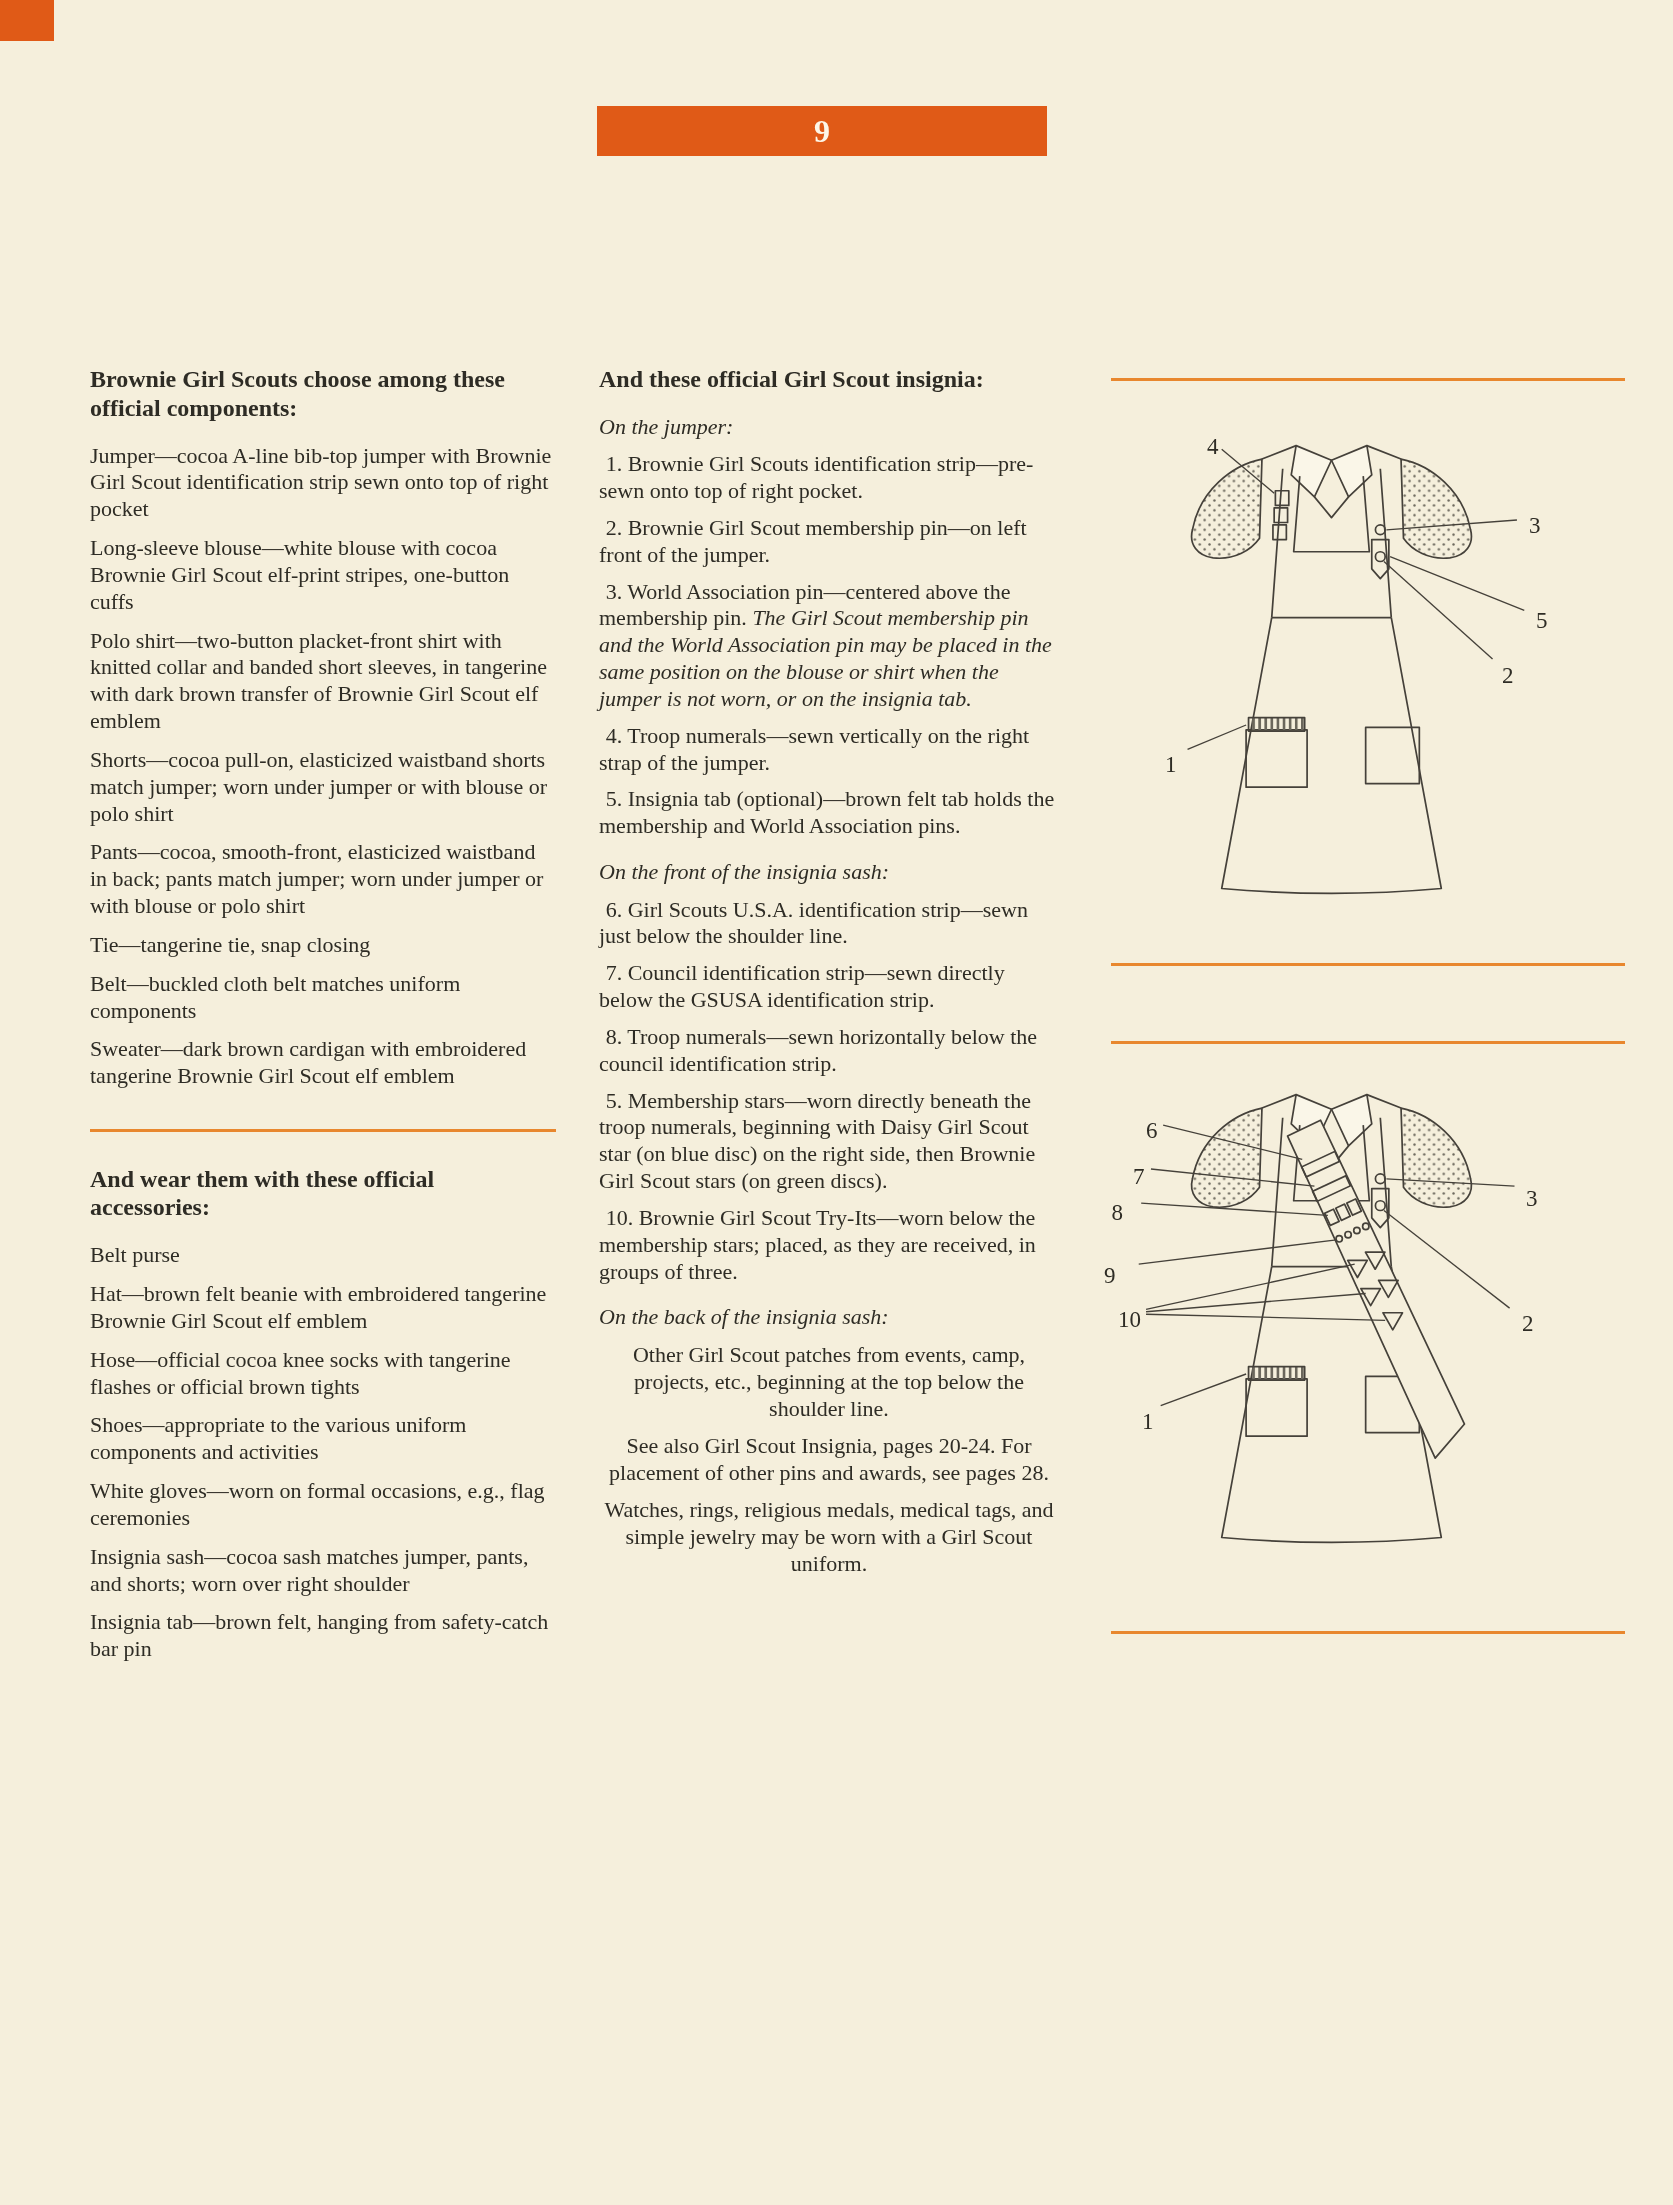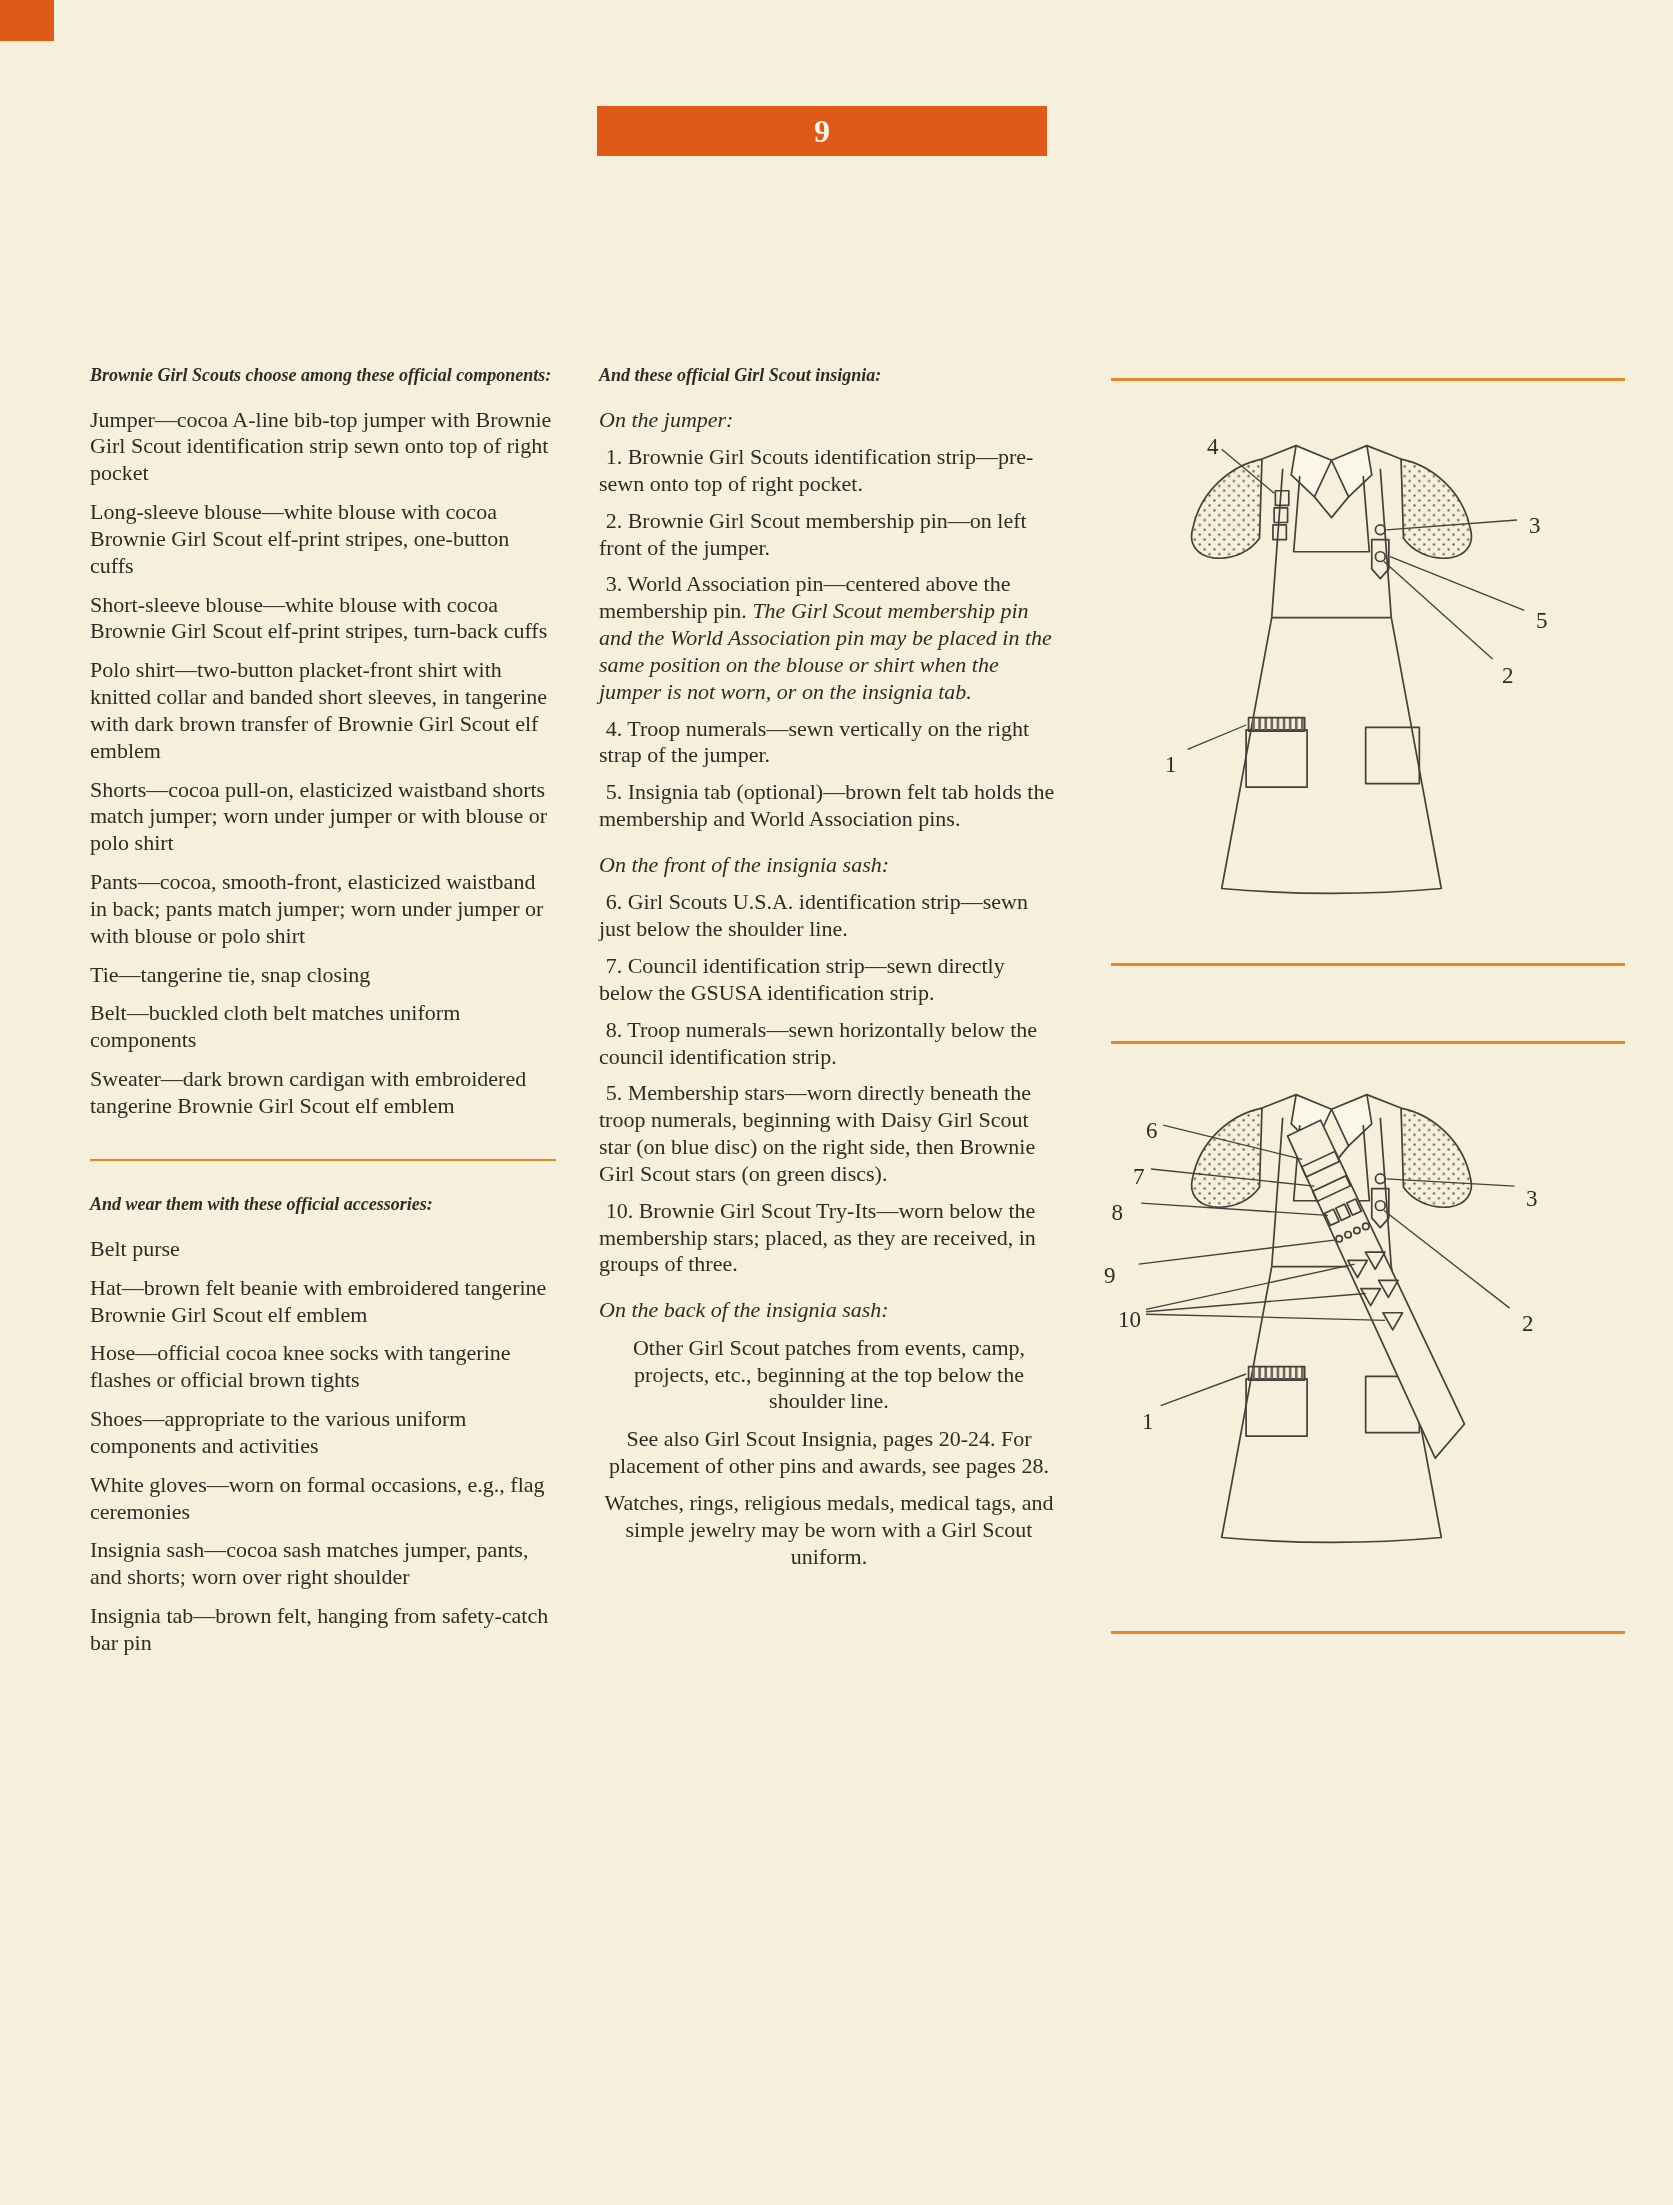--- a/index.html
+++ b/index.html
@@ -21,21 +21,21 @@
     position:absolute;left:597px;top:106px;width:450px;height:50px;
     background:var(--accent);display:flex;align-items:center;justify-content:center;
   }
   .page-number{color:#fdf6e8;font-size:32px;font-weight:bold;}
 
   .col{position:absolute;font-size:22px;line-height:1.22;}
   .col-left{left:90px;top:365px;width:466px;}
   .col-mid{left:599px;top:365px;width:460px;}
 
   .col-heading{
-    font-size:18px;font-style:italic;font-weight:bold;line-height:1.2;
+    font-size:24px;font-weight:bold;line-height:1.2;
     margin-bottom:20px;
   }
   .item{margin-bottom:12px;}
   .num-item{margin-bottom:10px;text-indent:6.7px;}
   .num-item em{font-style:italic;}
   .subhead{font-style:italic;margin:19px 0 10.7px;}
   .para{margin-bottom:10.7px;text-align:center;}
 
   .inline-rule{width:100%;height:2.7px;background:var(--rule);margin:39px 0 33px;}
   .rule{position:absolute;height:2.7px;background:var(--rule);left:1111px;width:514px;}
@@ -61,21 +61,20 @@
   <div class="corner-accent"></div>
 
   <div class="page-number-bar">
     <span class="page-number">9</span>
   </div>
 
   <section class="col col-left">
     <h2 class="col-heading">Brownie Girl Scouts choose among these official components:</h2>
     <p class="item">Jumper—cocoa A-line bib-top jumper with Brownie Girl Scout identification strip sewn onto top of right pocket</p>
     <p class="item">Long-sleeve blouse—white blouse with cocoa Brownie Girl Scout elf-print stripes, one-button cuffs</p>
-    <p class="item">Short-sleeve blouse—white blouse with cocoa Brownie Girl Scout elf-print stripes, turn-back cuffs</p>
     <p class="item">Polo shirt—two-button placket-front shirt with knitted collar and banded short sleeves, in tangerine with dark brown transfer of Brownie Girl Scout elf emblem</p>
     <p class="item">Shorts—cocoa pull-on, elasticized waistband shorts match jumper; worn under jumper or with blouse or polo shirt</p>
     <p class="item">Pants—cocoa, smooth-front, elasticized waistband in back; pants match jumper; worn under jumper or with blouse or polo shirt</p>
     <p class="item">Tie—tangerine tie, snap closing</p>
     <p class="item">Belt—buckled cloth belt matches uniform components</p>
     <p class="item">Sweater—dark brown cardigan with embroidered tangerine Brownie Girl Scout elf emblem</p>
 
     <div class="inline-rule"></div>
 
     <h2 class="col-heading">And wear them with these official accessories:</h2>

